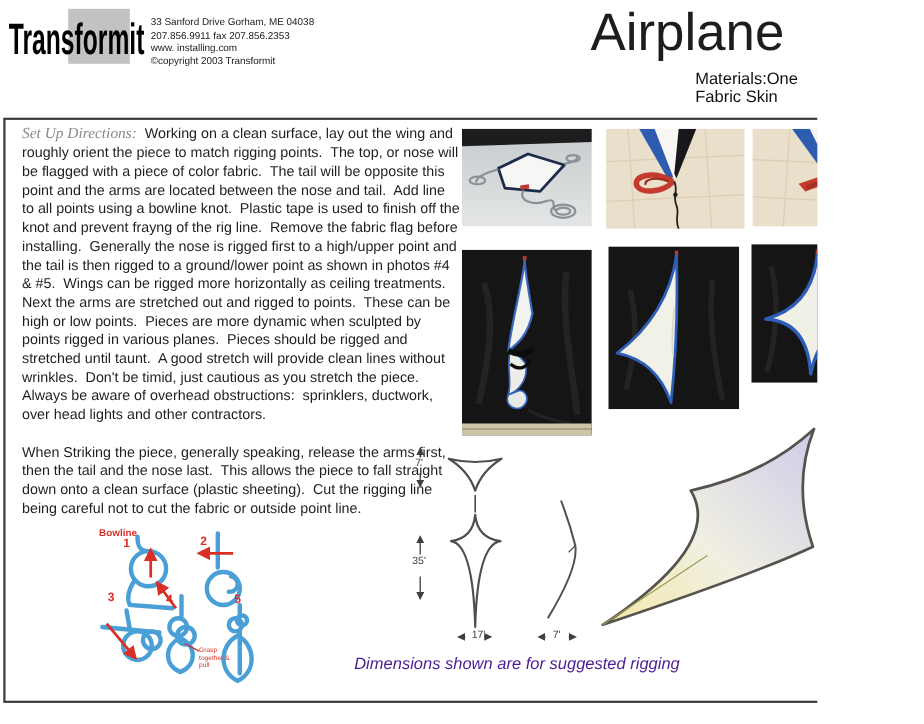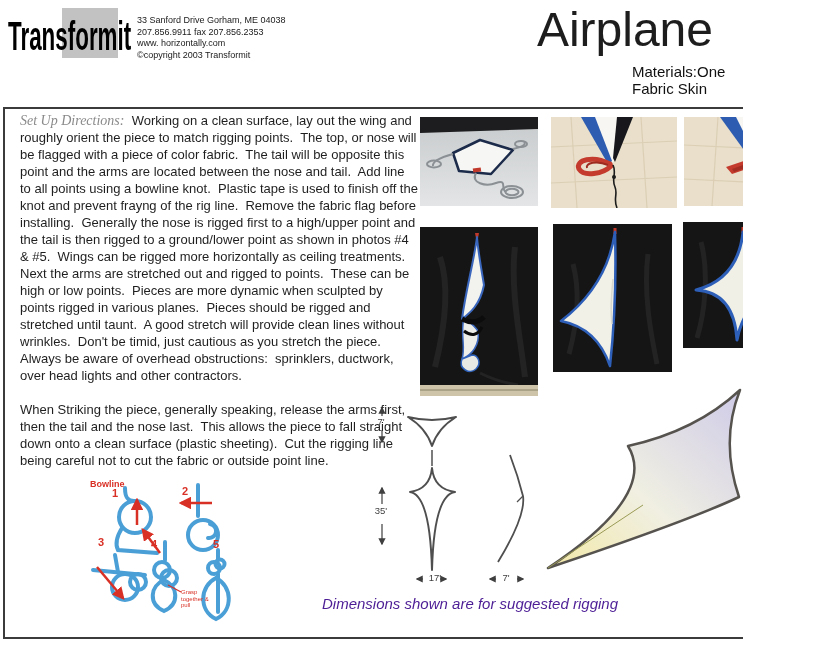--- a/index.html
+++ b/index.html
@@ -31,21 +31,21 @@
 </head>
 <body>
 
 <div class="page">
 
   <div class="abs logo-box"></div>
   <div class="abs logo-text">Transformit</div>
   <div class="abs addr">
     <div>33 Sanford Drive Gorham, ME 04038</div>
     <div>207.856.9911 fax 207.856.2353</div>
-    <div>www. horizontally.com</div>
+    <div>www. installing.com</div>
     <div>©copyright 2003 Transformit</div>
   </div>
   <div class="abs title">Airplane</div>
   <div class="abs specs">
     <div>Materials:One Fabric Skin</div>
   </div>
 
   <div class="abs content-box"></div>
 
   <div class="abs directions">

